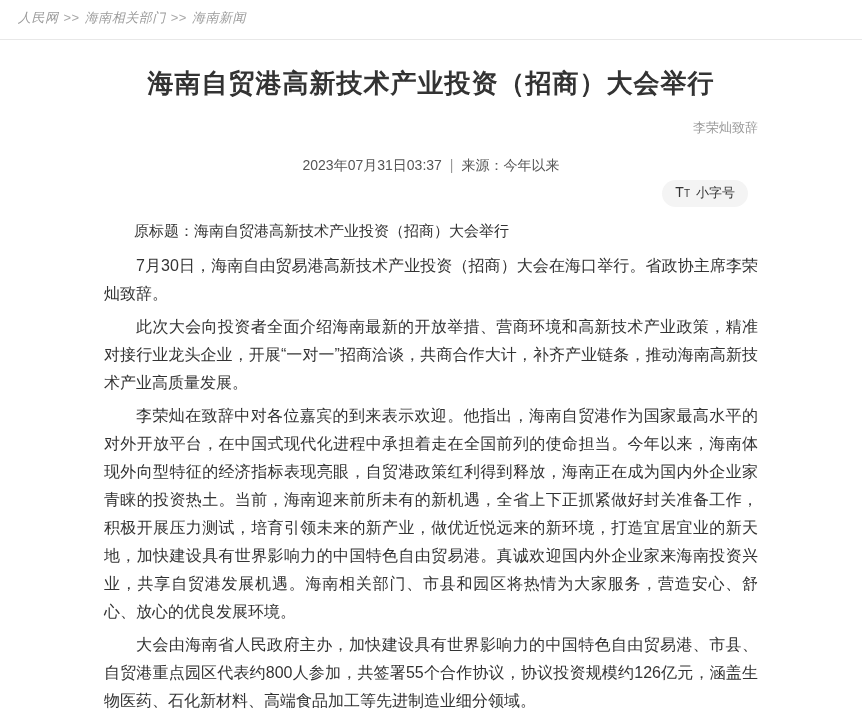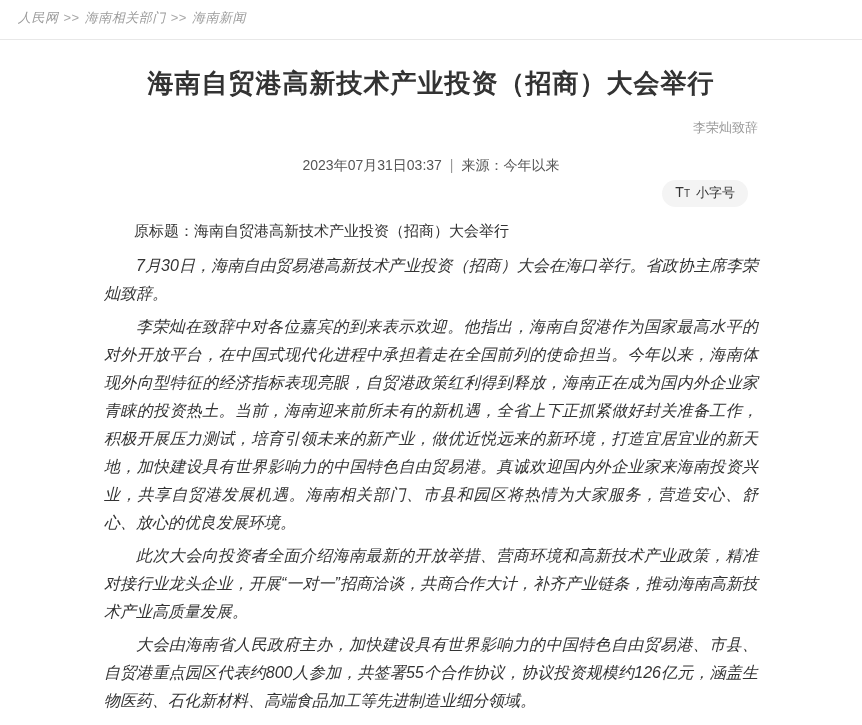--- a/index.html
+++ b/index.html
@@ -104,21 +104,20 @@
     margin: 0 0 5px 0;
     font-family: Liberation Mono, monospace;
   }
   .para {
     font-size: 16px;
     color: #333333;
     line-height: 28px;
     text-indent: 2em;
     text-align: justify;
     margin: 0 0 5px 0;
-    font-style: italic;
   }
 </style>
 </head>
 <body>
 
 <div class="breadcrumb">
   <span class="crumb">人民网</span><span class="crumb-sep">&gt;&gt;</span><span class="crumb">海南相关部门</span><span class="crumb-sep">&gt;&gt;</span><span class="crumb">海南新闻</span>
 </div>
 
 <div class="article">
@@ -136,20 +135,20 @@
       <span class="t-large">T</span>
         <span class="t-small">T</span>
         <span class="pill-label">小字号</span>
     </span>
   </div>
 
   <div class="article-body">
     <p class="orig-title"><span>原标题：</span><span>海南自贸港高新技术产业投资（招商）大会举行</span></p>
 
     <p class="para">7月30日，海南自由贸易港高新技术产业投资（招商）大会在海口举行。省政协主席李荣灿致辞。</p>
+    <p class="para">此次大会向投资者全面介绍海南最新的开放举措、营商环境和高新技术产业政策，精准对接行业龙头企业，开展“一对一”招商洽谈，共商合作大计，补齐产业链条，推动海南高新技术产业高质量发展。</p>
     <p class="para">李荣灿在致辞中对各位嘉宾的到来表示欢迎。他指出，海南自贸港作为国家最高水平的对外开放平台，在中国式现代化进程中承担着走在全国前列的使命担当。今年以来，海南体现外向型特征的经济指标表现亮眼，自贸港政策红利得到释放，海南正在成为国内外企业家青睐的投资热土。当前，海南迎来前所未有的新机遇，全省上下正抓紧做好封关准备工作，积极开展压力测试，培育引领未来的新产业，做优近悦远来的新环境，打造宜居宜业的新天地，加快建设具有世界影响力的中国特色自由贸易港。真诚欢迎国内外企业家来海南投资兴业，共享自贸港发展机遇。海南相关部门、市县和园区将热情为大家服务，营造安心、舒心、放心的优良发展环境。</p>
-    <p class="para">此次大会向投资者全面介绍海南最新的开放举措、营商环境和高新技术产业政策，精准对接行业龙头企业，开展“一对一”招商洽谈，共商合作大计，补齐产业链条，推动海南高新技术产业高质量发展。</p>
     <p class="para">大会由海南省人民政府主办，加快建设具有世界影响力的中国特色自由贸易港、市县、自贸港重点园区代表约800人参加，共签署55个合作协议，协议投资规模约126亿元，涵盖生物医药、石化新材料、高端食品加工等先进制造业细分领域。</p>
     <p class="para">省领导周红波、罗增斌、倪强、谢京出席大会。（记者罗霞 邵长春 周晓梦）</p>
 
   </div>
 
 </div>
 
 </body></html>

